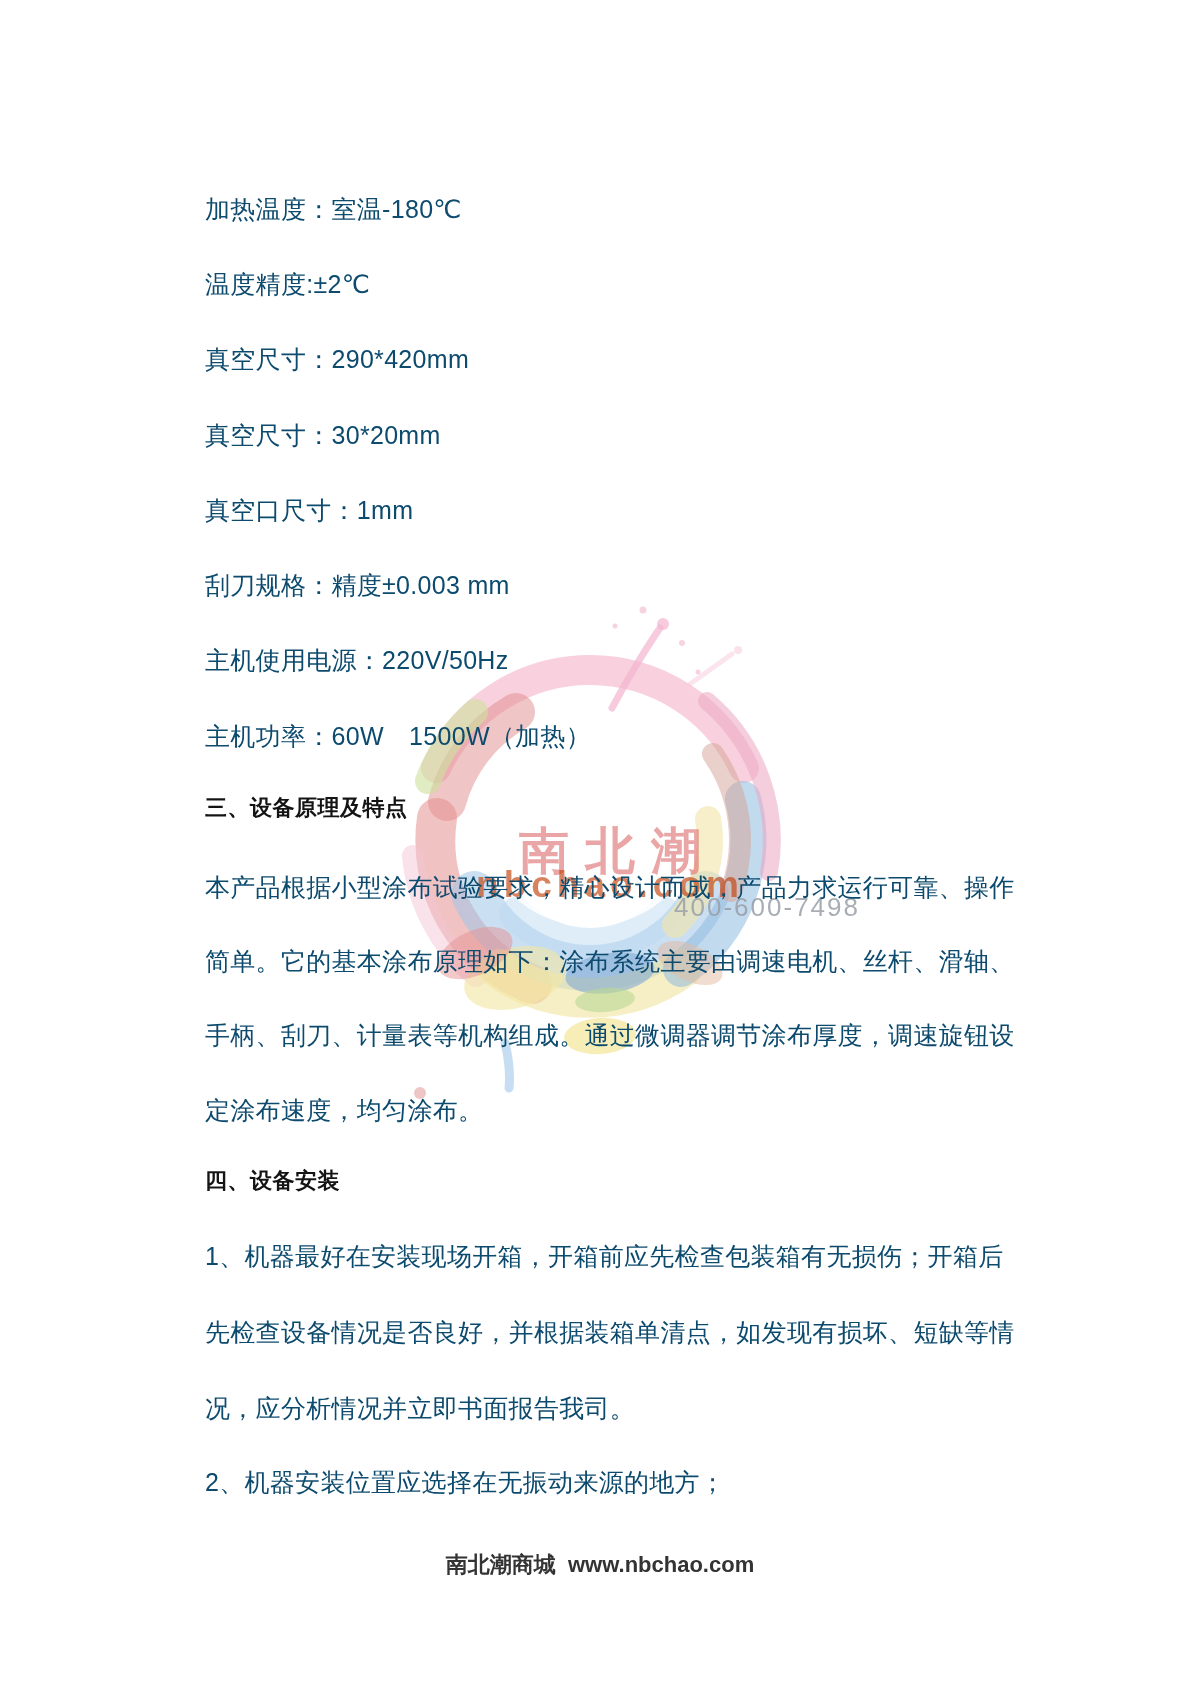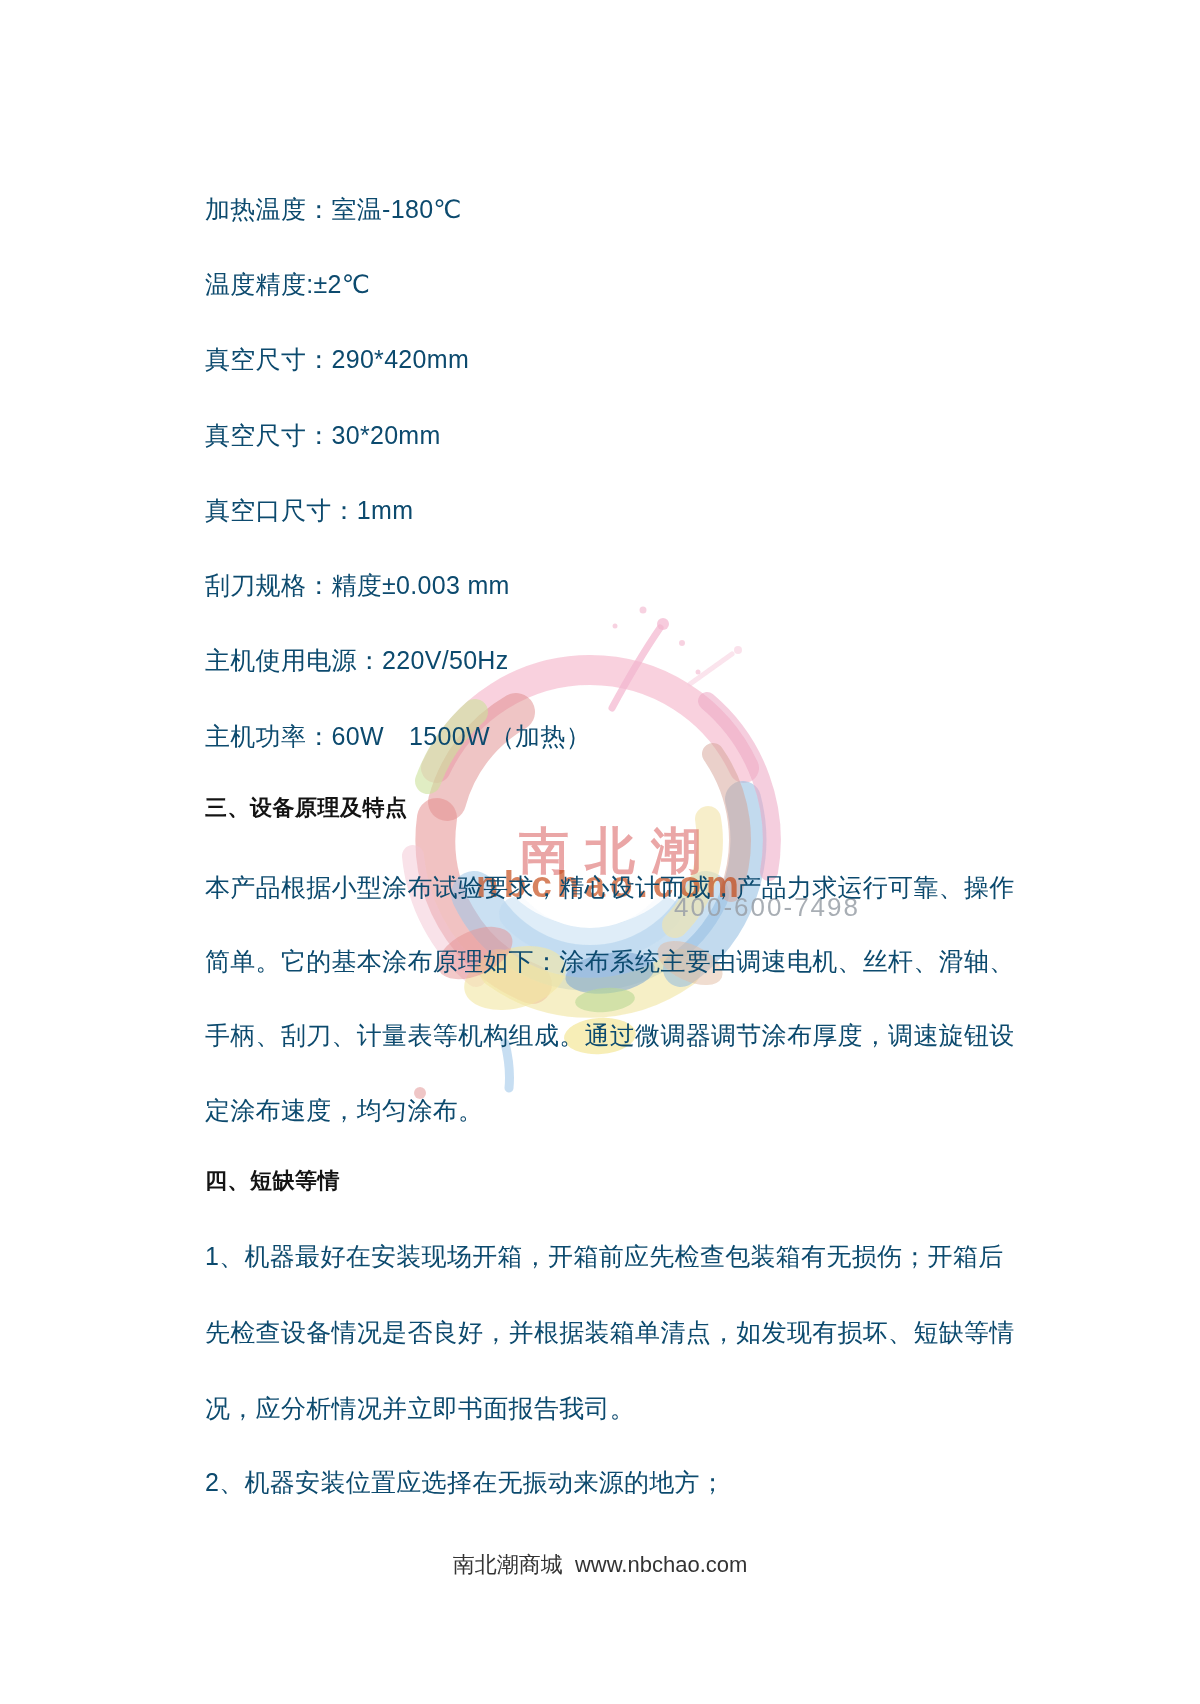--- a/index.html
+++ b/index.html
@@ -77,20 +77,21 @@
   }
   .footer {
     position: absolute;
     left: 0;
     top: 1550px;
     width: 100%;
     text-align: center;
     font-size: 22px;
     color: #333333;
     white-space: pre;
+    font-weight: bold;
   }
 </style>
 </head>
 <body>
 
 <div class="page">
 
   <div class="watermark">
     <svg width="500" height="520" viewBox="0 0 500 520">
       <g fill="none" stroke-linecap="round">
@@ -144,21 +145,21 @@
     <p class="line" style="top:571px">刮刀规格：精度±0.003 mm</p>
     <p class="line" style="top:646px">主机使用电源：220V/50Hz</p>
     <p class="line" style="top:722px">主机功率：60W　1500W（加热）</p>
 
     <h2 class="heading" style="top:793px">三、设备原理及特点</h2>
     <p class="line" style="top:873px">本产品根据小型涂布试验要求，精心设计而成，产品力求运行可靠、操作</p>
     <p class="line" style="top:947px">简单。它的基本涂布原理如下：涂布系统主要由调速电机、丝杆、滑轴、</p>
     <p class="line" style="top:1021px">手柄、刮刀、计量表等机构组成。通过微调器调节涂布厚度，调速旋钮设</p>
     <p class="line" style="top:1096px">定涂布速度，均匀涂布。</p>
 
-    <h2 class="heading" style="top:1166px">四、短缺等情</h2>
+    <h2 class="heading" style="top:1166px">四、设备安装</h2>
     <p class="line" style="top:1242px">1、机器最好在安装现场开箱，开箱前应先检查包装箱有无损伤；开箱后</p>
     <p class="line" style="top:1394px">况，应分析情况并立即书面报告我司。</p>
     <p class="line" style="top:1318px">先检查设备情况是否良好，并根据装箱单清点，如发现有损坏、短缺等情</p>
     <p class="line" style="top:1468px">2、机器安装位置应选择在无振动来源的地方；</p>
 
     <div class="footer">南北潮商城  www.nbchao.com</div>
   </div>
 
 </div>
 

